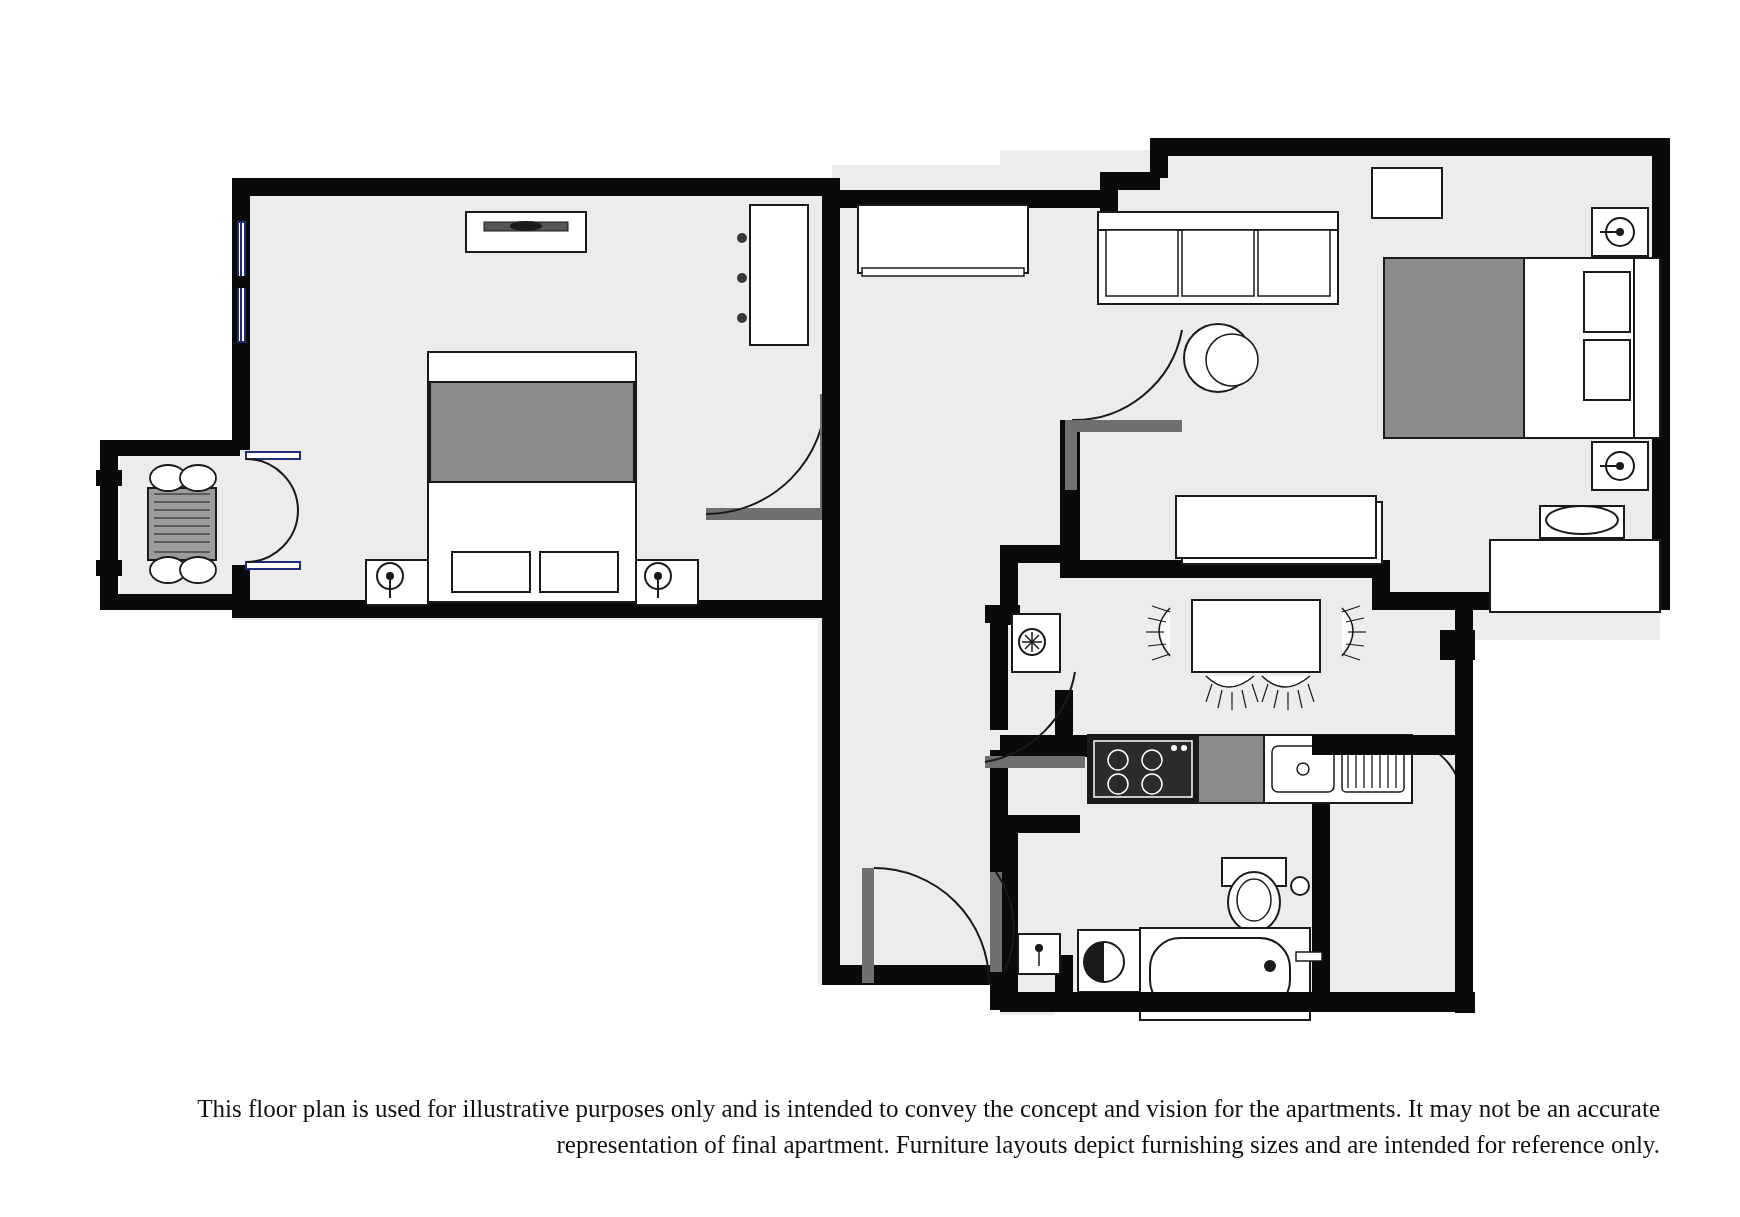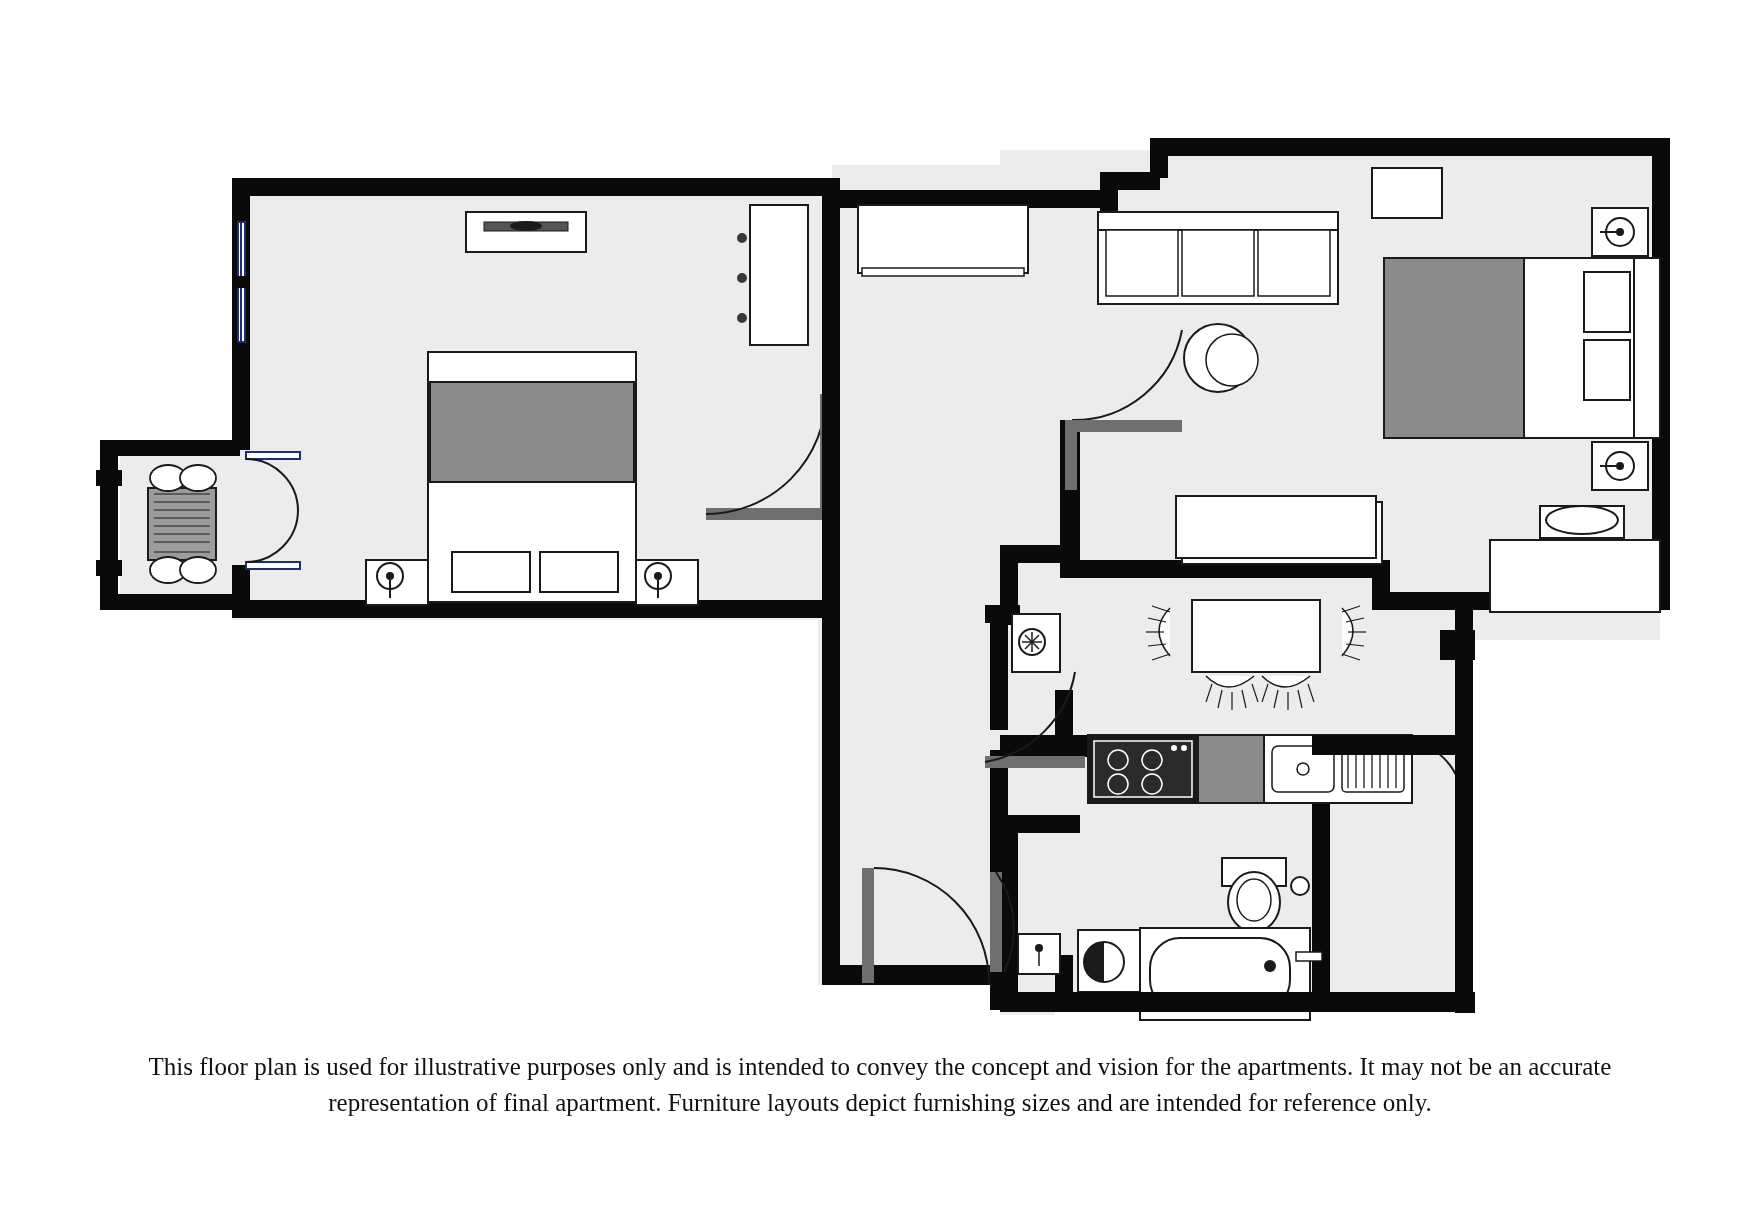--- a/index.html
+++ b/index.html
@@ -18,27 +18,27 @@
   #plan {
     position: absolute;
     left: 0;
     top: 0;
     width: 1740px;
     height: 1060px;
   }
   .disclaimer {
     position: absolute;
     left: 100px;
-    top: 1049px;
+    top: 1091px;
     width: 1560px;
     font-family: "Liberation Serif", serif;
     font-size: 25px;
     line-height: 1.42;
     color: #111111;
-    text-align: center;
+    text-align: right;
   }
   svg { display: block; }
 </style>
 </head>
 <body>
 
 <div id="page">
 
   <div id="plan">
     <svg viewBox="0 0 1740 1060" width="1740" height="1060" xmlns="http://www.w3.org/2000/svg">

